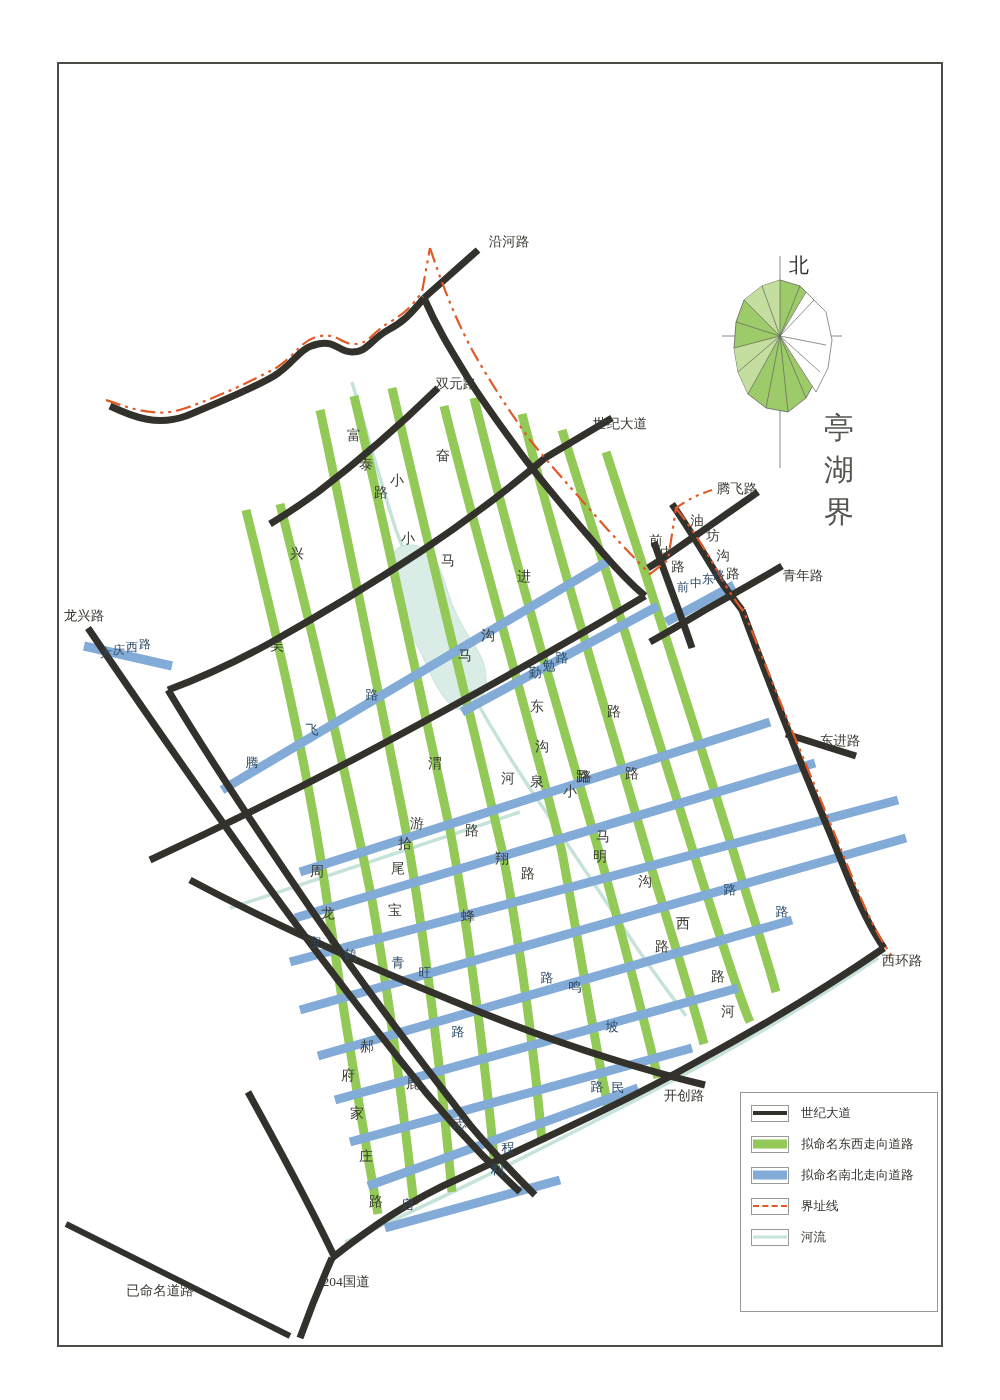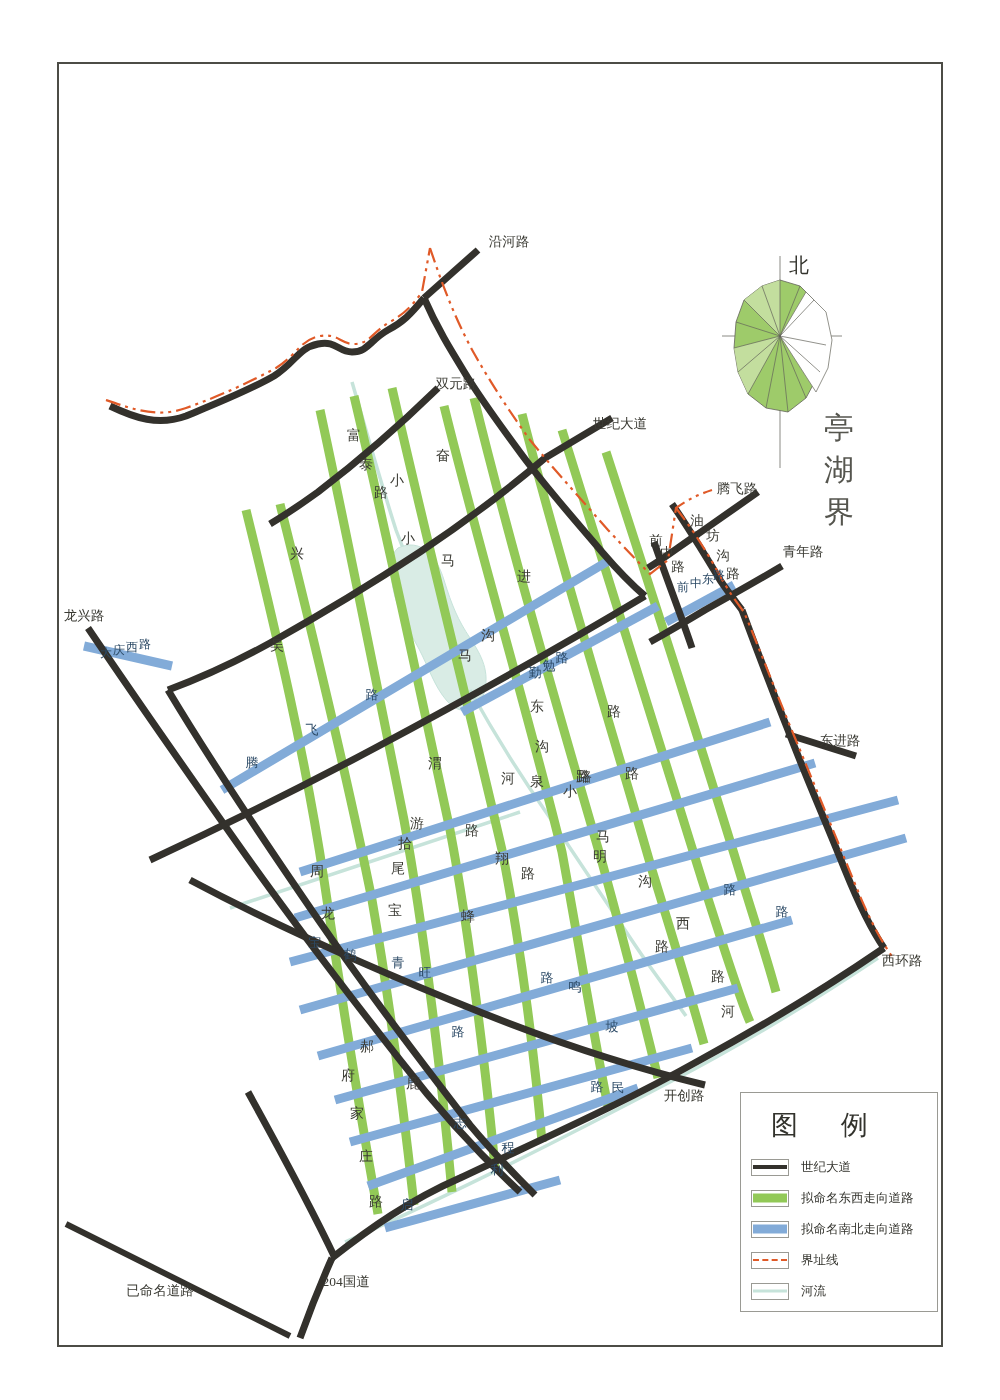--- a/index.html
+++ b/index.html
@@ -159,21 +159,21 @@
         <line class="spoke" x1="780" y1="336" x2="762" y2="286"></line>
       </g>
     </g>
   </svg>
 
   <div class="labels" id="labels-layer">
       <span class="lbl road-black" style="left: 509px; top: 242px;">沿河路</span>
       <span class="lbl road-black" style="left: 456px; top: 384px;">双元路</span>
       <span class="lbl road-black" style="left: 620px; top: 424px;">世纪大道</span>
       <span class="lbl road-black" style="left: 737px; top: 489px;">腾飞路</span>
-      <span class="lbl road-black" style="left: 803px; top: 552px;">青年路</span>
+      <span class="lbl road-black" style="left: 803px; top: 576px;">青年路</span>
       <span class="lbl road-black" style="left: 840px; top: 741px;">东进路</span>
       <span class="lbl road-black" style="left: 902px; top: 961px;">西环路</span>
       <span class="lbl road-black" style="left: 684px; top: 1096px;">开创路</span>
       <span class="lbl road-black" style="left: 84px; top: 616px;">龙兴路</span>
       <span class="lbl road-black" style="left: 160px; top: 1291px;">已命名道路</span>
       <span class="lbl road-black" style="left: 346px; top: 1282px;">204国道</span>
       <span class="lbl boundary-name" style="left: 839px; top: 428px;">亭</span>
       <span class="lbl boundary-name" style="left: 839px; top: 470px;">湖</span>
       <span class="lbl boundary-name" style="left: 839px; top: 512px;">界</span>
       <span class="lbl road-black" style="left: 697px; top: 521px;">油</span>
@@ -256,21 +256,20 @@
       <span class="lbl road-blue" style="left: 508px; top: 1147px;">程</span>
       <span class="lbl road-blue" style="left: 497px; top: 1169px;">利</span>
       <span class="lbl road-blue" style="left: 407px; top: 1204px;">启</span>
       <span class="lbl road-blue" style="left: 730px; top: 889px;">路</span>
       <span class="lbl road-blue" style="left: 782px; top: 911px;">路</span>
     </div>
 
   <div class="north-label">北</div>
 
   <div class="legend">
-    <div class="legend-title">图  例</div>
     <div id="legend-rows">
         <div class="legend-row">
           <div class="swatch sw-named">
             <i></i>
           </div>
           <span>世纪大道</span>
         </div>
         <div class="legend-row">
           <div class="swatch sw-ns">
             <i></i>

